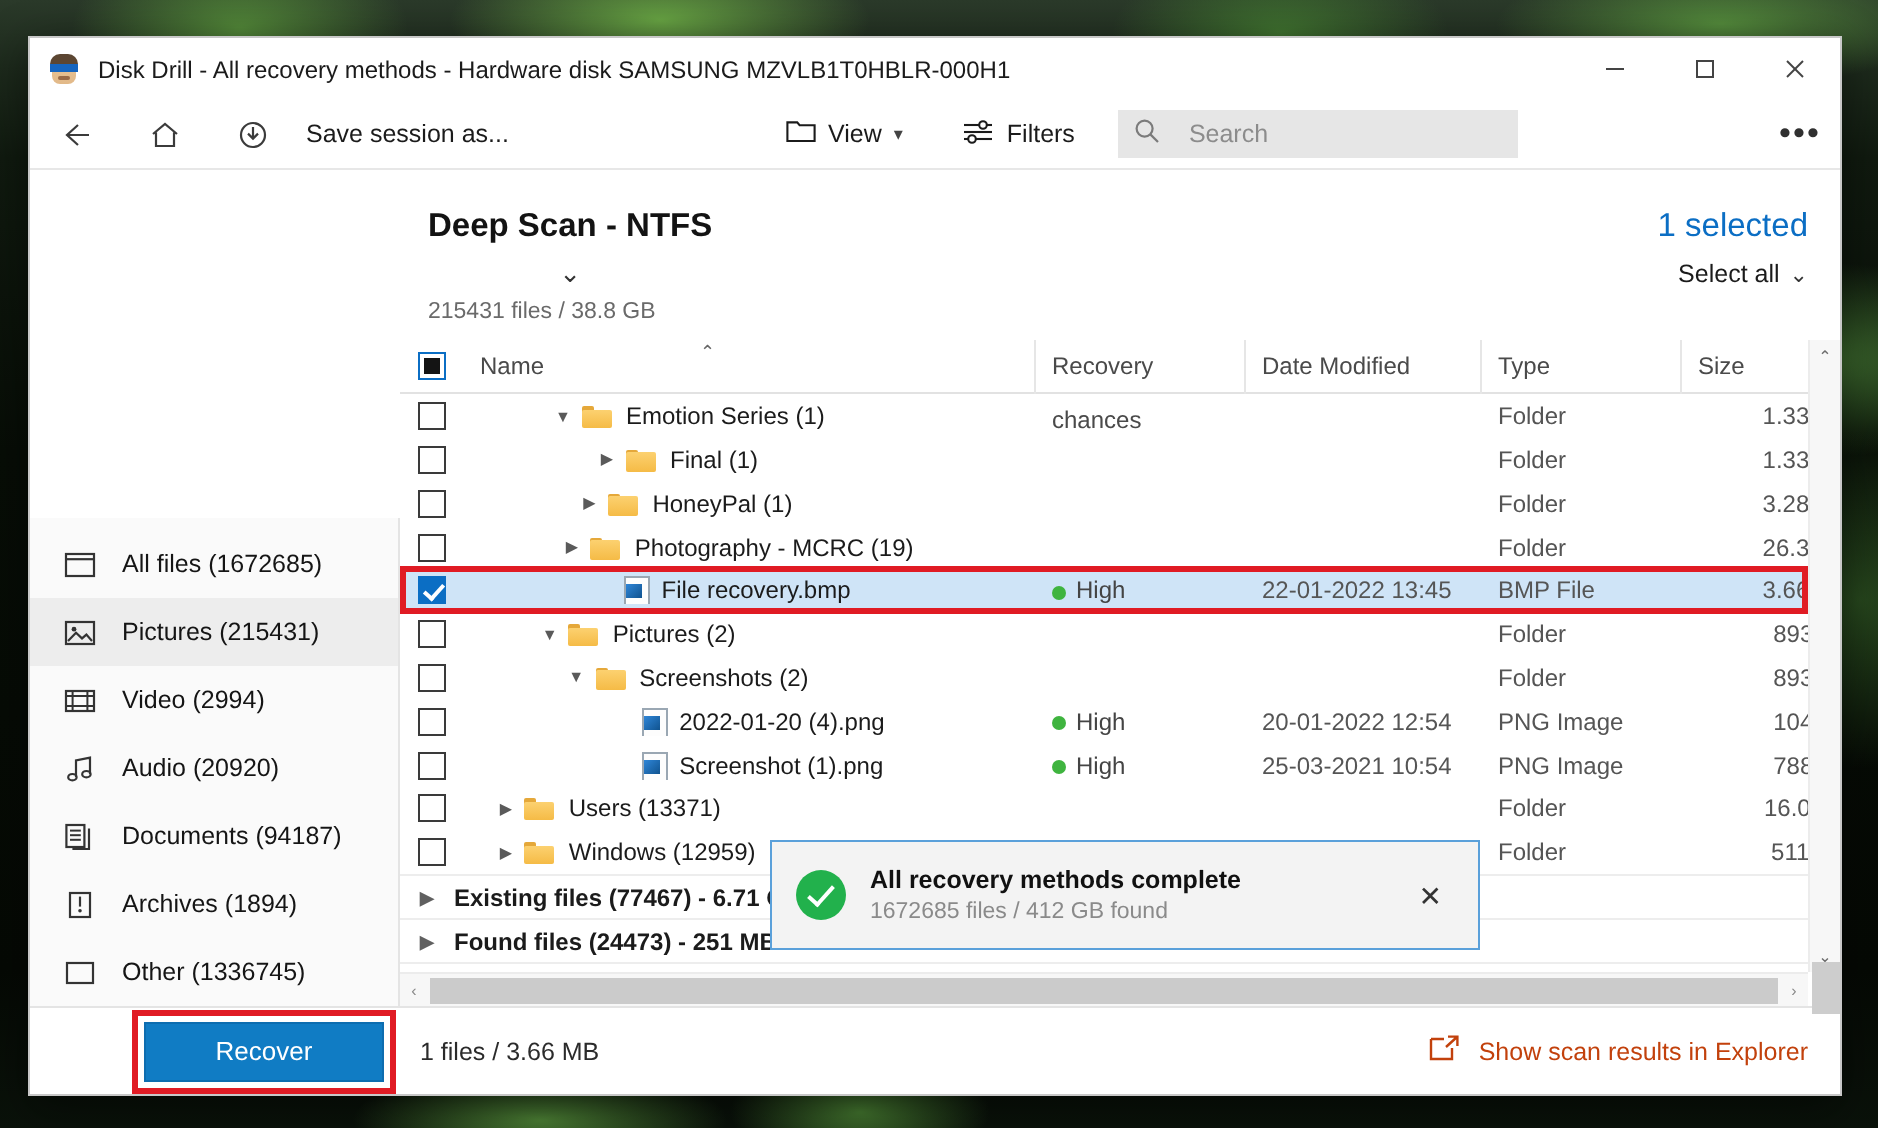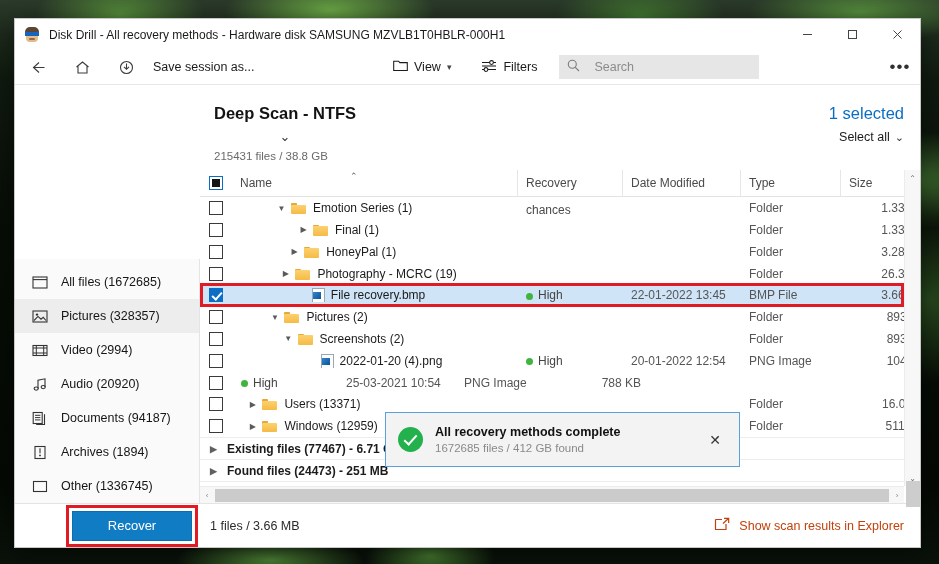--- a/index.html
+++ b/index.html
@@ -134,21 +134,21 @@
   .cb.partial { border-color:#0b6ec4; position:relative; }
   .cb.partial:after { content:""; position:absolute; left:2px; top:2px; width:8px; height:8px; background:#141414; }
 
   
   .grow { display:flex; align-items:center; height:22px; font-size:12px; color:#1b1b1b;
      font-weight:bold; border-top:1px solid #ededed; padding-left:8px; gap:8px; }
   .grow .twisty { color:#606060; font-size:9px; }
 
   
   #toast {
-    position:absolute; left:185px; bottom:36px; width:355px; height:55px;
+    position:absolute; left:185px; bottom:28px; width:355px; height:55px;
     background:#f3f3f3; border:1px solid #5aa0da; display:flex; align-items:center;
     padding:0 12px; gap:12px;
   }
   #toast-check { width:25px; height:25px; border-radius:50%; background:#22b14c; position:relative; flex:0 0 25px;}
   #toast-check:after { content:""; position:absolute; left:9px; top:5px; width:5px; height:11px;
      border:solid #fff; border-width:0 2.4px 2.4px 0; transform:rotate(42deg); }
   #toast-title { font-size:12.5px; font-weight:bold; color:#111; }
   #toast-sub { font-size:11.5px; color:#8a8a8a; margin-top:3px; }
   #toast-close { margin-left:auto; color:#333; font-size:14px; padding:6px; }
 
@@ -284,21 +284,21 @@
         <span>All files (1672685)</span>
       </div>
       <div class="side-item active">
         <span class="side-ic">
           <svg width="16" height="15" viewBox="0 0 16 15">
               <rect x="1" y="2" width="14" height="11" fill="none" stroke="currentColor" stroke-width="1.1"></rect>
               <circle cx="5" cy="5.6" r="1.2" fill="currentColor"></circle>
               <path d="M2 11.5 L6 7.4 L9 10.2 L11.2 8.3 L14 11.5" fill="none" stroke="currentColor" stroke-width="1.1"></path>
             </svg>
         </span>
-        <span>Pictures (328357)</span>
+        <span>Pictures (215431)</span>
       </div>
       <div class="side-item">
         <span class="side-ic">
           <svg width="16" height="15" viewBox="0 0 16 15">
               <rect x="1" y="2.5" width="14" height="10" fill="none" stroke="currentColor" stroke-width="1.1"></rect>
               <line x1="1" y1="5" x2="15" y2="5" stroke="currentColor" stroke-width="1"></line>
               <line x1="1" y1="10" x2="15" y2="10" stroke="currentColor" stroke-width="1"></line>
               <line x1="4.3" y1="2.5" x2="4.3" y2="12.5" stroke="currentColor" stroke-width="1"></line>
               <line x1="11.7" y1="2.5" x2="11.7" y2="12.5" stroke="currentColor" stroke-width="1"></line>
             </svg>
@@ -490,20 +490,25 @@
               </div>
               <div class="cell col-chance"><span class="chance-dot" style="background: rgb(63, 180, 63);"></span><span class="chance-txt">High</span></div>
               <div class="cell col-date">20-01-2022 12:54</div>
               <div class="cell col-type">PNG Image</div>
               <div class="cell col-size">104 KB</div>
             </div>
             <div class="row">
               <div class="cb-cell">
                 <div class="cb"></div>
               </div>
+              <div class="cell col-name name-cell" style="padding-left: 72.6px;">
+                <span class="twisty"></span>
+                <span class="file-ic"></span>
+                <span style="margin-left: 3px;">Screenshot (1).png</span>
+              </div>
               <div class="cell col-chance"><span class="chance-dot" style="background: rgb(63, 180, 63);"></span><span class="chance-txt">High</span></div>
               <div class="cell col-date">25-03-2021 10:54</div>
               <div class="cell col-type">PNG Image</div>
               <div class="cell col-size">788 KB</div>
             </div>
             <div class="row">
               <div class="cb-cell">
                 <div class="cb"></div>
               </div>
               <div class="cell col-name name-cell" style="padding-left: 15.4px;">

